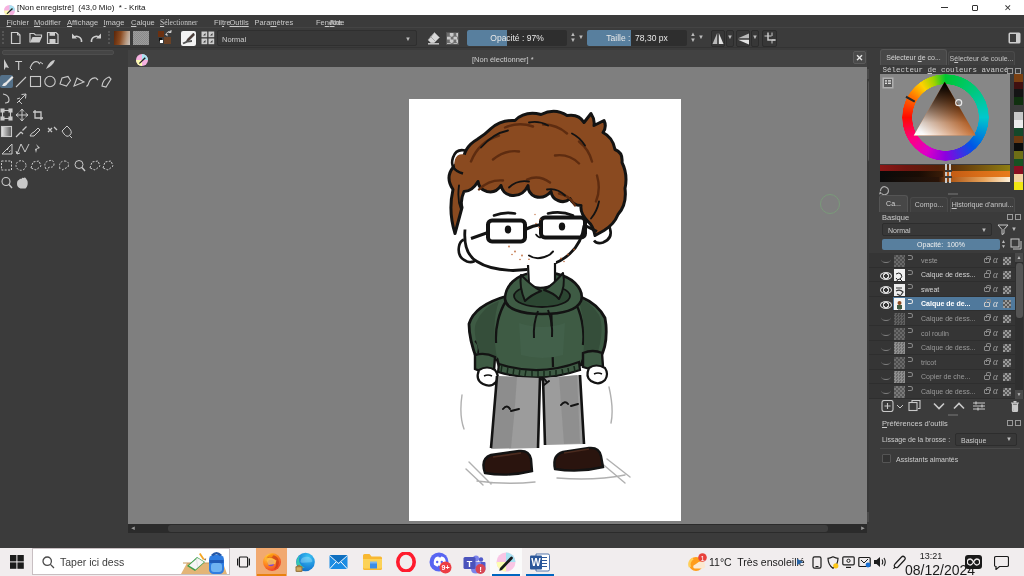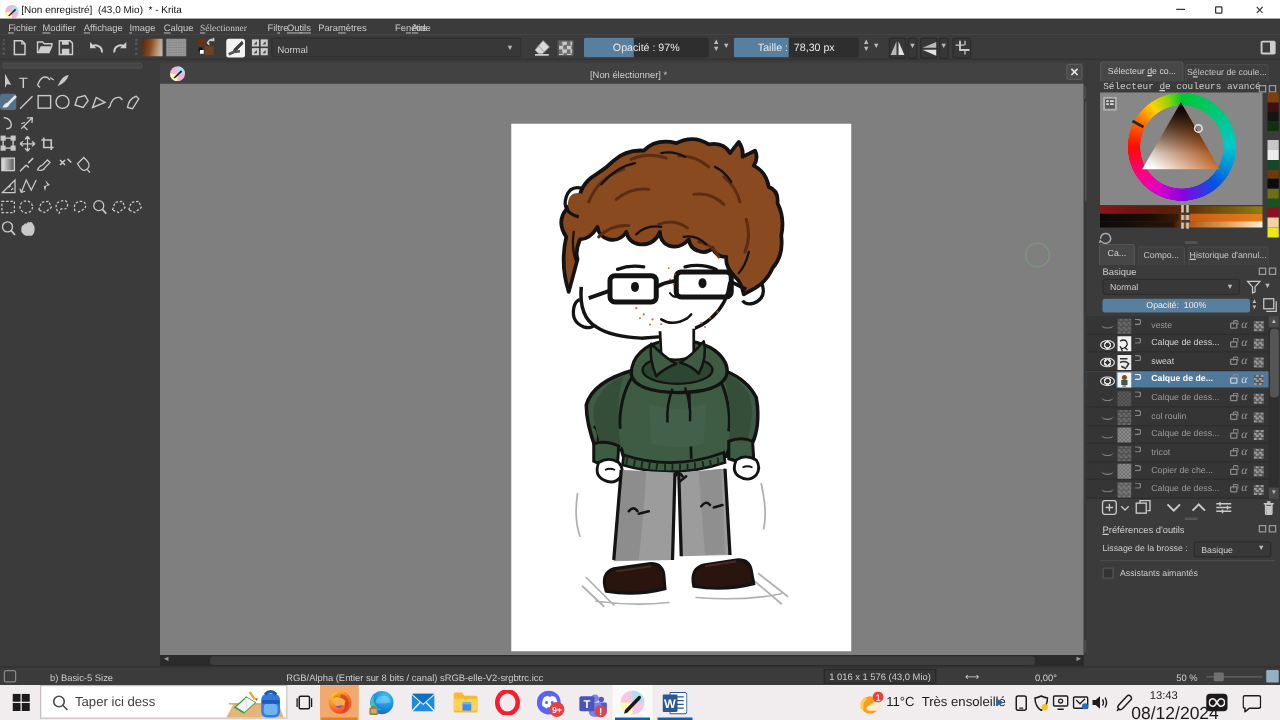--- a/index.html
+++ b/index.html
@@ -626,32 +626,20 @@
     <div class="abs ltxt" style="left:13px;top:388px;font-size:7px;">Lissage de la brosse :</div>
     <div class="abs" style="left:86px;top:385px;width:62px;height:13px;background:#383838;border:1px solid #2d2d2d;border-radius:2px;">
       <span class="abs ltxt" style="left:5px;top:2.5px;font-size:7px;">Basique</span>
       <span class="abs" style="right:4px;top:2px;font-size:6px;color:#bbb;">▼</span>
     </div>
     <div class="abs" style="left:11px;top:400px;width:140px;height:1px;background:#4a4a4a;"></div>
     <div class="abs" style="left:13px;top:406px;width:9px;height:9px;background:#333;border:1px solid #555;border-radius:1px;"></div>
     <div class="abs ltxt" style="left:27px;top:407.5px;font-size:7px;">Assistants aimantés</div>
   </div>
 
-  <div class="abs" style="left:0;top:533px;width:1024px;height:15px;background:#3b3b3b;border-top:1px solid #303030;" id="statusbar">
-    <div class="abs" style="left:3px;top:2px;width:10px;height:10px;border:1px solid #888;border-radius:2px;"></div>
-    <div class="abs ltxt" style="left:40px;top:4px;font-size:7.5px;">b) Basic-5 Size</div>
-    <div class="abs ltxt" style="left:229px;top:4px;font-size:7.5px;">RGB/Alpha (Entier sur 8 bits / canal) sRGB-elle-V2-srgbtrc.icc</div>
-    <div class="abs ltxt" style="left:659px;top:1px;width:90px;height:12px;border:1px solid #2a2a2a;background:#363636;font-size:7.5px;text-align:center;line-height:12px;white-space:nowrap;">1 016 x 1 576 (43,0 Mio)</div>
-    <div class="abs ltxt" style="left:772px;top:3px;font-size:8px;">⟷</div>
-    <div class="abs ltxt" style="left:828px;top:4px;font-size:7.5px;">0,00°</div>
-    <div class="abs ltxt" style="left:941px;top:4px;font-size:7.5px;">50 %</div>
-    <div class="abs" style="left:965px;top:7px;width:45px;height:1px;background:#666;"></div>
-    <div class="abs" style="left:971px;top:4px;width:8px;height:7px;background:#707070;border-radius:1px;"></div>
-    <div class="abs" style="left:1013px;top:2px;width:10px;height:10px;background:#93b1c4;border-radius:1px;"></div>
-  </div>
 
   <div class="abs" style="left:0;top:548px;width:1024px;height:28px;background:#f1edee;" id="taskbar">
 
     <svg class="abs" style="left:10px;top:7px;" width="14" height="14" viewBox="0 0 14 14" fill="#1c1c1c">
         <rect x="0" y="0" width="6.4" height="6.4"></rect>
         <rect x="7.4" y="0" width="6.4" height="6.4"></rect>
         <rect x="0" y="7.4" width="6.4" height="6.4"></rect>
         <rect x="7.4" y="7.4" width="6.4" height="6.4"></rect>
       </svg>
 
@@ -804,21 +792,21 @@
         <circle cx="10" cy="9" r="2.4" fill="#1b6fd0"></circle>
       </svg>
     <svg class="abs" style="left:873px;top:8px;" width="14" height="12" viewBox="0 0 14 12">
         <path d="M1 4 h2.5 L7 1 v10 L3.5 8 H1 z" fill="#1c1c1c"></path>
         <path d="M9 3.5 q1.5 2.5 0 5 M11 2 q2.5 4 0 8" fill="none" stroke="#1c1c1c" stroke-width="1.1"></path>
       </svg>
     <svg class="abs" style="left:893px;top:7px;" width="13" height="14" viewBox="0 0 13 14">
         <path d="M2 12 q-1.5 -1 0 -3 l6.5 -7 q1.5 -1.5 3 0 q1.5 1.5 0 3 L5 12 q-2 1.5 -3 0 z M2 12 l-1.5 2" fill="none" stroke="#1c1c1c" stroke-width="1.2"></path>
       </svg>
 
-    <div class="abs" style="left:905px;top:3px;width:52px;text-align:center;font-size:9px;color:#1a1a1a;">13:43</div>
+    <div class="abs" style="left:905px;top:3px;width:52px;text-align:center;font-size:9px;color:#1a1a1a;">13:21</div>
     <div class="abs" style="left:905px;top:14px;width:52px;text-align:center;font-size:14px;color:#1a1a1a;">08/12/2024</div>
 
     <div class="abs" style="left:965px;top:7px;width:17px;height:14px;background:#1a1a1a;border-radius:3px;"></div>
     <svg class="abs" style="left:967px;top:10px;" width="13" height="8" viewBox="0 0 13 8">
         <path d="M3.3 1 a2.5 2.5 0 1 0 0 6 q1.5 0 3.2 -3 q1.7 -3 3.2 -3 a2.5 2.5 0 1 1 0 6 q-1.5 0 -3.2 -3 q-1.7 -3 -3.2 -3 z" fill="none" stroke="#f1edee" stroke-width="1.3"></path>
       </svg>
 
     <svg class="abs" style="left:994px;top:7px;" width="15" height="15" viewBox="0 0 15 15">
         <path d="M2 1.5 h11 q1.5 0 1.5 1.5 v7 q0 1.5 -1.5 1.5 h-7.5 L2 14.5 v-3 q-1.5 0 -1.5 -1.5 v-7 q0 -1.5 1.5 -1.5 z" fill="none" stroke="#1c1c1c" stroke-width="1.2"></path>
       </svg>

